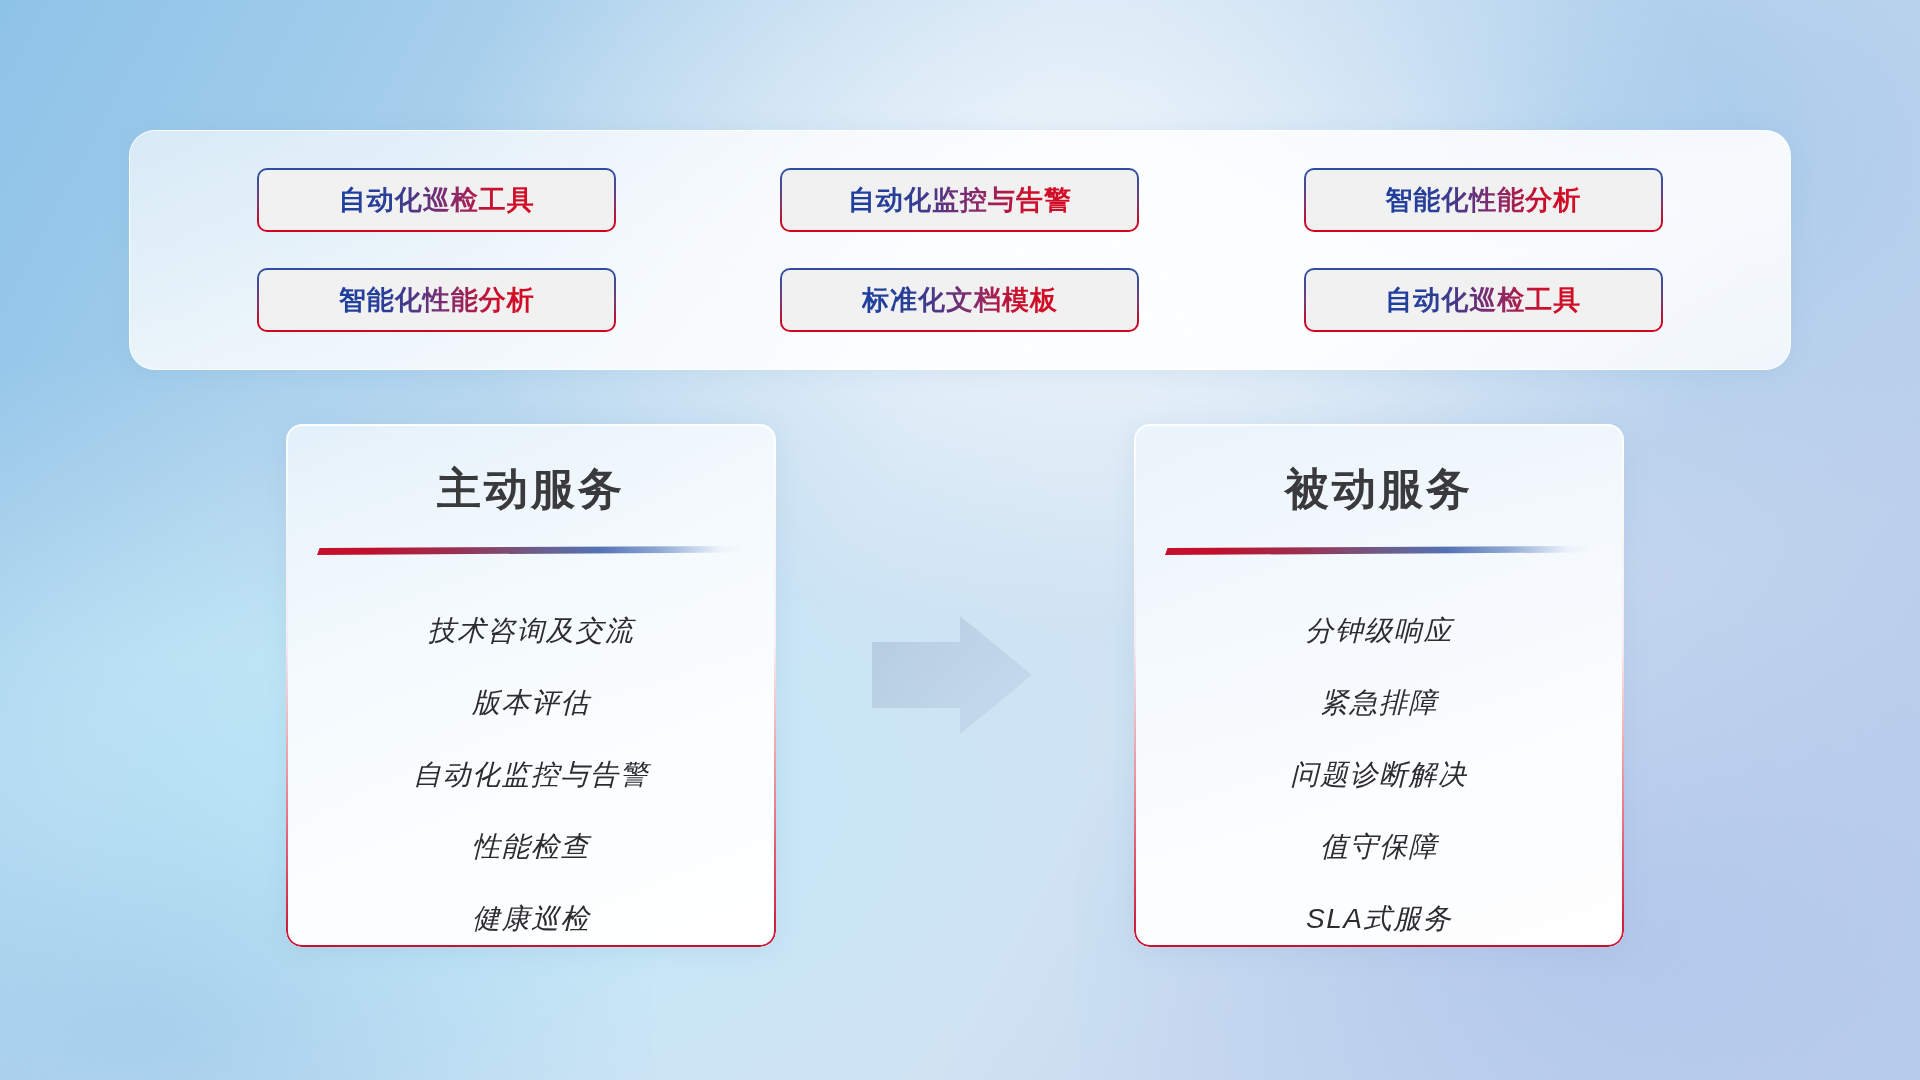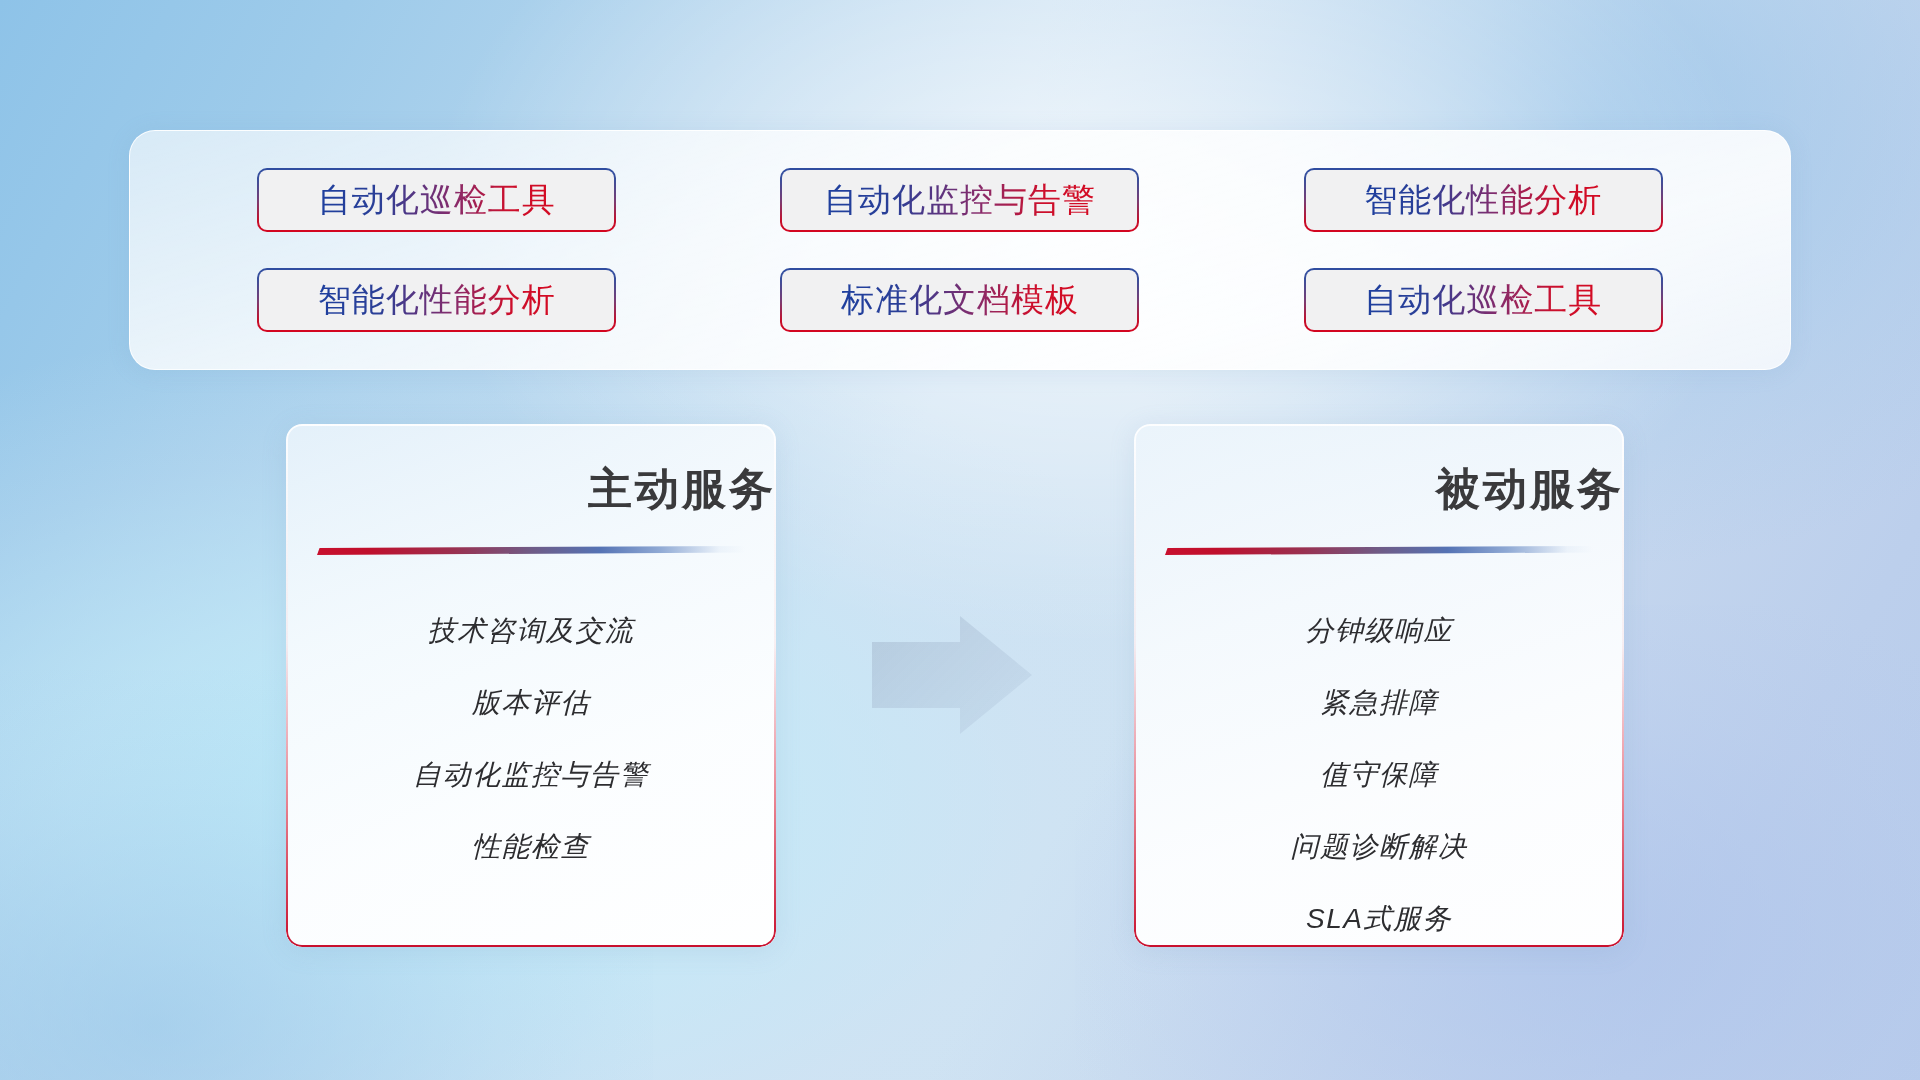--- a/index.html
+++ b/index.html
@@ -56,21 +56,21 @@
     width:359px;height:64px;
     border-radius:10px;
     position:relative;
     display:flex;align-items:center;justify-content:center;
     background:linear-gradient(#f1f1f2,#f1f1f2) padding-box,
                linear-gradient(180deg,#2f4da0 0%, #3a4f9c 18%, #7a3b72 52%, #c40f2b 82%, #d4051f 100%) border-box;
     border:2px solid transparent;
     box-sizing:border-box;
   }
   .pill-text{
-    font-size:33px;font-weight:400;letter-spacing:1px;
+    font-size:27px;font-weight:700;letter-spacing:1px;
     background:linear-gradient(90deg,#1e3f9e 0%, #2b3f97 26%, #8a2a69 58%, #cc0f2c 80%, #d40a22 100%);
     -webkit-background-clip:text;background-clip:text;
     color:transparent;-webkit-text-fill-color:transparent;
     white-space:nowrap;
   }
 
   
   .service-card{
     position:absolute;top:424px;width:490px;height:523px;
     border-radius:16px;
@@ -84,21 +84,21 @@
     padding:2px;
     background:linear-gradient(180deg, rgba(255,255,255,.9) 0%, rgba(245,215,220,.35) 42%, rgba(226,90,108,.75) 72%, #c8102e 100%);
     -webkit-mask:linear-gradient(#000 0 0) content-box, linear-gradient(#000 0 0);
     -webkit-mask-composite:xor;mask-composite:exclude;
   }
   #card-active{left:286px;}
   #card-passive{left:1134px;}
 
   .card-title{
     position:relative;z-index:2;
-    text-align:right;margin-top:36px;
+    text-align:center;margin-top:36px;
     font-size:44px;font-weight:700;letter-spacing:3px;
     color:#3a3a3c;
   }
   .card-divider{
     position:relative;z-index:2;
     margin:27px auto 0;width:428px;height:9px;
     background:linear-gradient(90deg,#c8102e 0%, #c00f2c 12%, #9a3050 32%, #6f5b86 50%, #5573b4 66%, #8fa9d4 80%, rgba(205,220,240,.25) 94%, rgba(255,255,255,0) 100%);
     clip-path:polygon(0.6% 22%, 100% 0%, 100% 72%, 0% 100%);
   }
   .card-list{
@@ -158,28 +158,29 @@
 </div>
 
 <div class="service-card" id="card-active">
   <div class="card-title">主动服务</div>
   <div class="card-divider"></div>
   <div class="card-list">
     <div class="card-list-item">技术咨询及交流</div>
     <div class="card-list-item">版本评估</div>
     <div class="card-list-item">自动化监控与告警</div>
     <div class="card-list-item">性能检查</div>
+    <div class="card-list-item">健康巡检</div>
   </div>
 </div>
 
 <div id="flow-arrow"></div>
 
 <div class="service-card" id="card-passive">
   <div class="card-title">被动服务</div>
   <div class="card-divider"></div>
   <div class="card-list">
     <div class="card-list-item">分钟级响应</div>
     <div class="card-list-item">紧急排障</div>
+    <div class="card-list-item">问题诊断解决</div>
     <div class="card-list-item">值守保障</div>
-    <div class="card-list-item">问题诊断解决</div>
     <div class="card-list-item">SLA式服务</div>
   </div>
 </div>
 
 </body></html>

